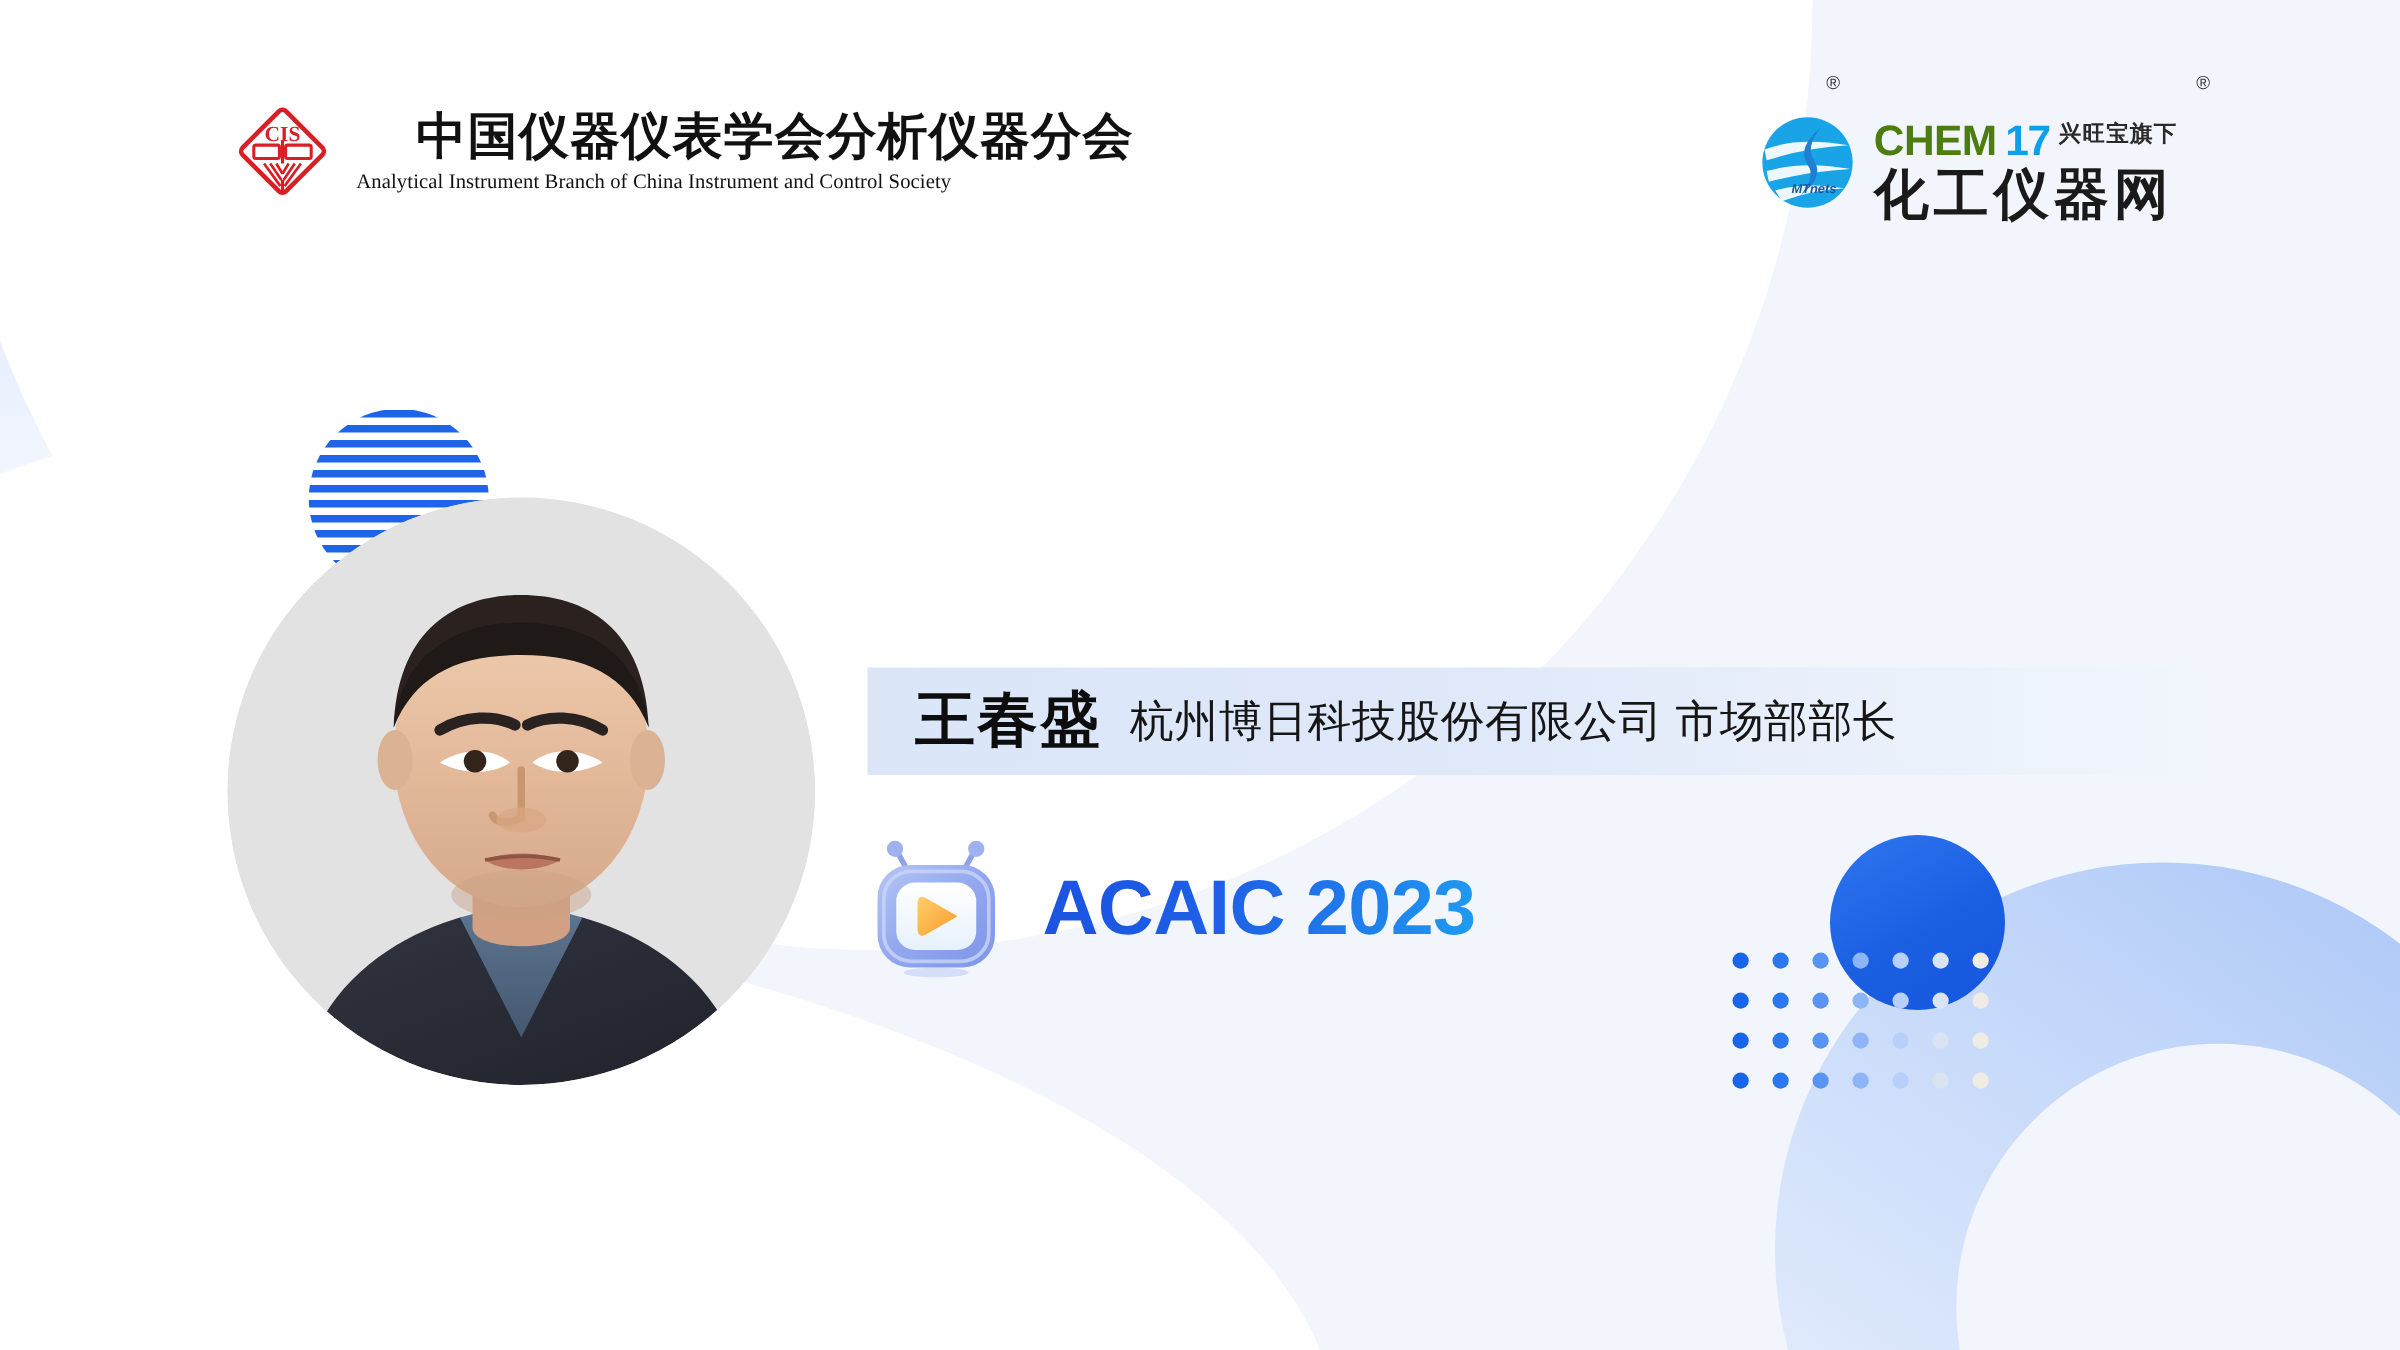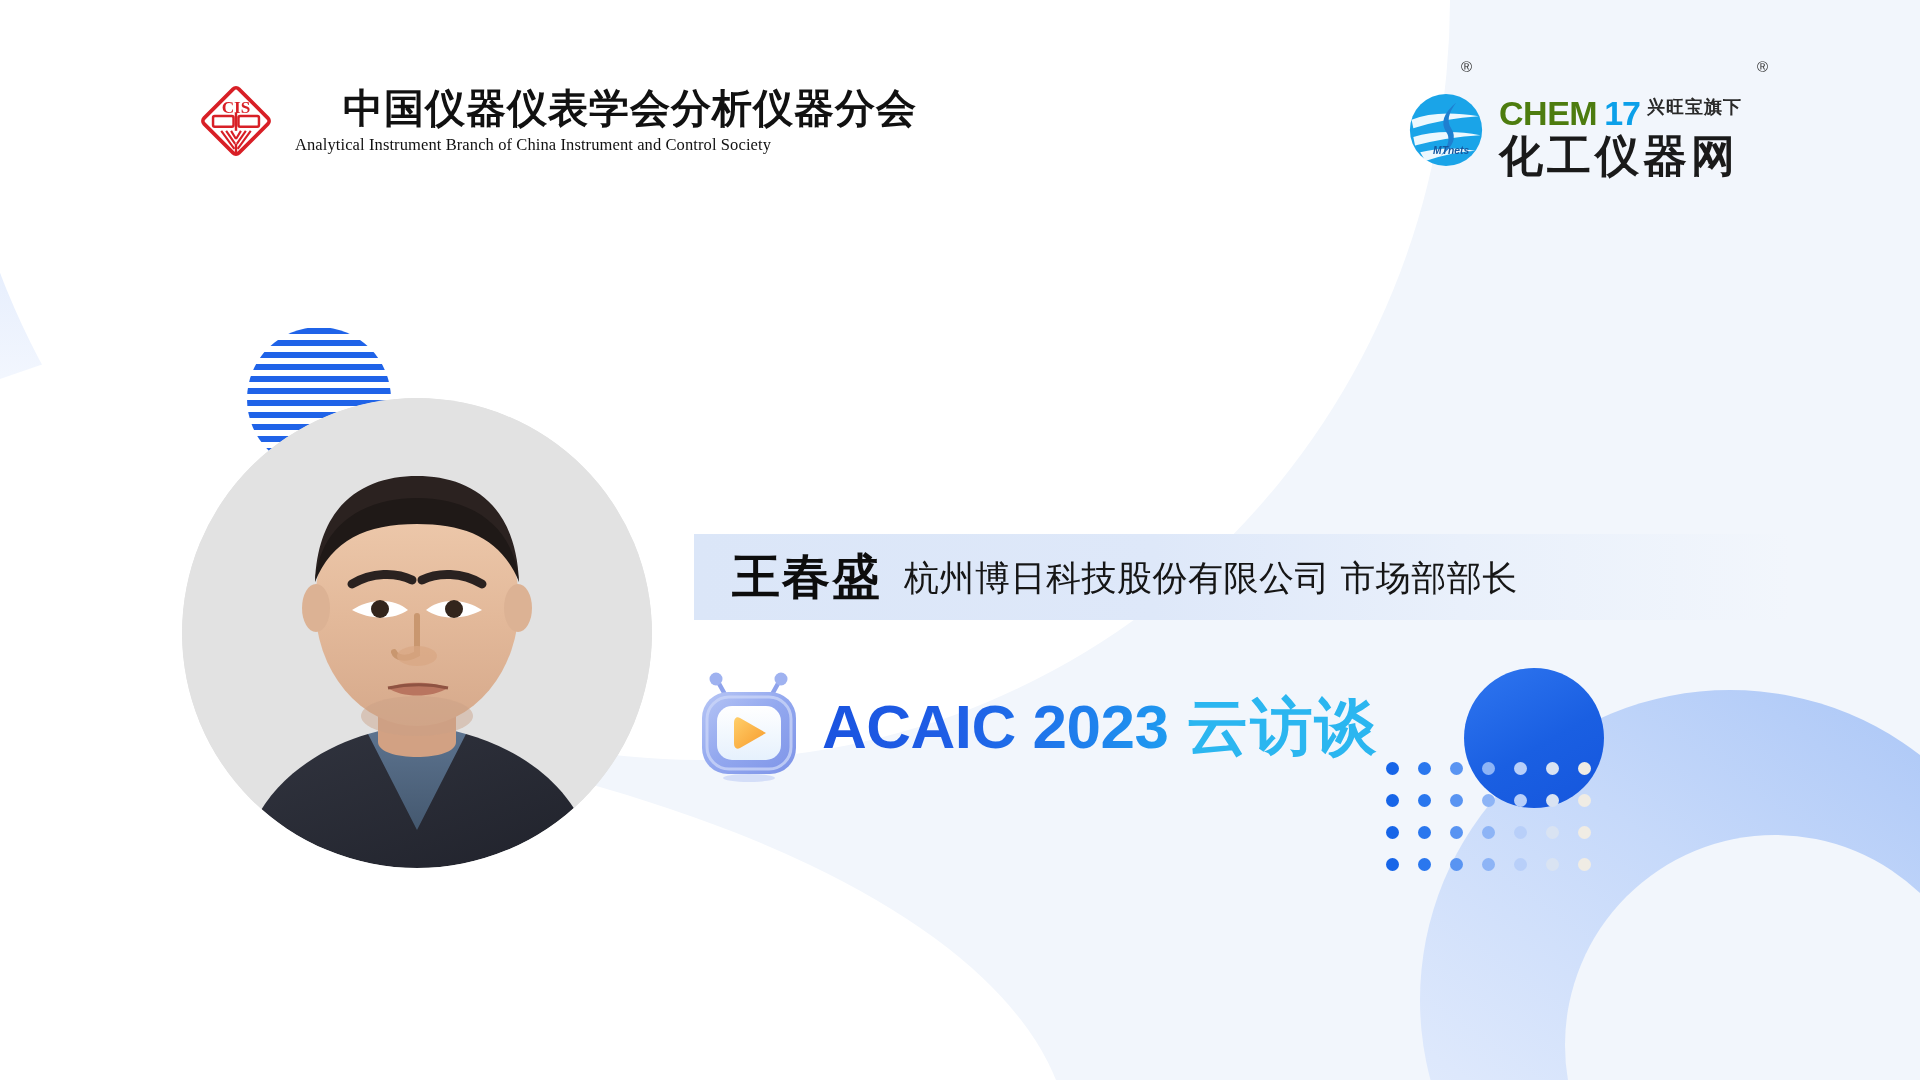--- a/index.html
+++ b/index.html
@@ -85,21 +85,21 @@
     position:absolute;
     right:310px; bottom:190px;
     display:grid;
     grid-template-columns:repeat(7,32px);
     grid-template-rows:repeat(4,32px);
   }
   .dot-grid i{ display:block; width:13px; height:13px; border-radius:50%; }
 
   
   .logo-left{
-    position:absolute; left:195px; top:80px;
+    position:absolute; left:185px; top:80px;
     display:flex; align-items:center; gap:18px;
     z-index:20;
   }
   .cis-mark{ width:82px; height:82px; position:relative; flex:none; }
   .logo-left-text{ display:flex; flex-direction:column; }
   .logo-left-cn{
     font-family:"Liberation Serif", serif;
     font-size:40px; font-weight:700; color:#111; letter-spacing:1px;
     line-height:1.08; white-space:nowrap;margin-left:48px;
   }
@@ -166,21 +166,21 @@
     font-size:48px; font-weight:800; color:#0d0d0d; letter-spacing:2px;
     white-space:nowrap; line-height:1;
   }
   .speaker-title{
     font-size:35px; font-weight:400; color:#161616; letter-spacing:0.5px;
     white-space:nowrap; line-height:1;
   }
 
   .program-row{
     position:absolute; left:696px; top:672px; z-index:20;
-    display:flex; align-items:center; gap:20px;
+    display:flex; align-items:center; gap:32px;
   }
   .tv-icon{ width:106px; height:110px; position:relative; flex:none; }
   .program-text{ display:flex; align-items:baseline; gap:18px; white-space:nowrap; }
   .program-en{
     font-size:62px; font-weight:800; letter-spacing:-0.5px; line-height:1;
     background:linear-gradient(100deg,#1a53e0 0%,#1f5fe6 40%,#1f82ed 78%,#1f9cf0 100%);
     -webkit-background-clip:text; background-clip:text; color:transparent;
   }
   .program-cn{
     font-size:62px; font-weight:800; letter-spacing:2px; line-height:1;
@@ -396,17 +396,16 @@
 
         <rect x="21" y="34" width="64" height="54" rx="15" fill="url(#scrg)"></rect>
 
         <path d="M44 46 L70 61 L44 76 C40 78 38 75 38 71 L38 51 C38 47 40 44 44 46 Z" fill="url(#plg)"></path>
 
         <ellipse cx="53" cy="106" rx="26" ry="4" fill="#9fb2f0" opacity="0.35"></ellipse>
       </svg>
     </div>
     <div class="program-text">
       <span class="program-en">ACAIC 2023</span>
-      <span class="program-cn">云访谈</span>
     </div>
   </div>
 
 </div>
 
 </body></html>

